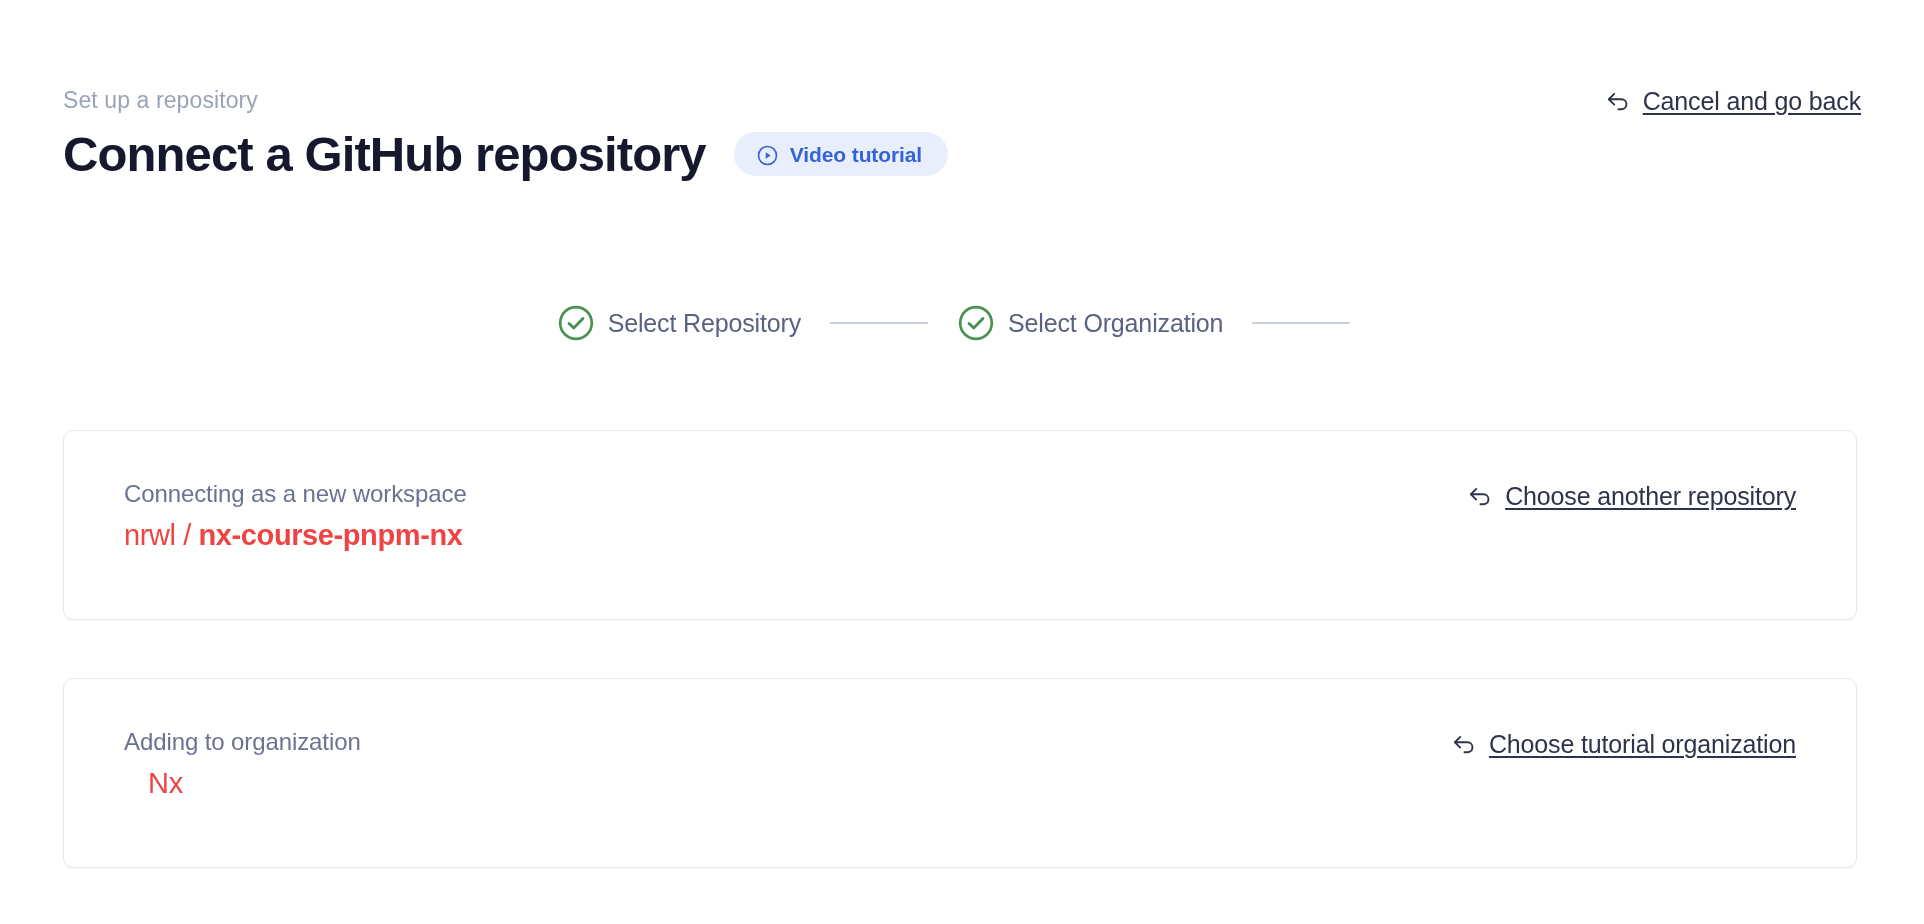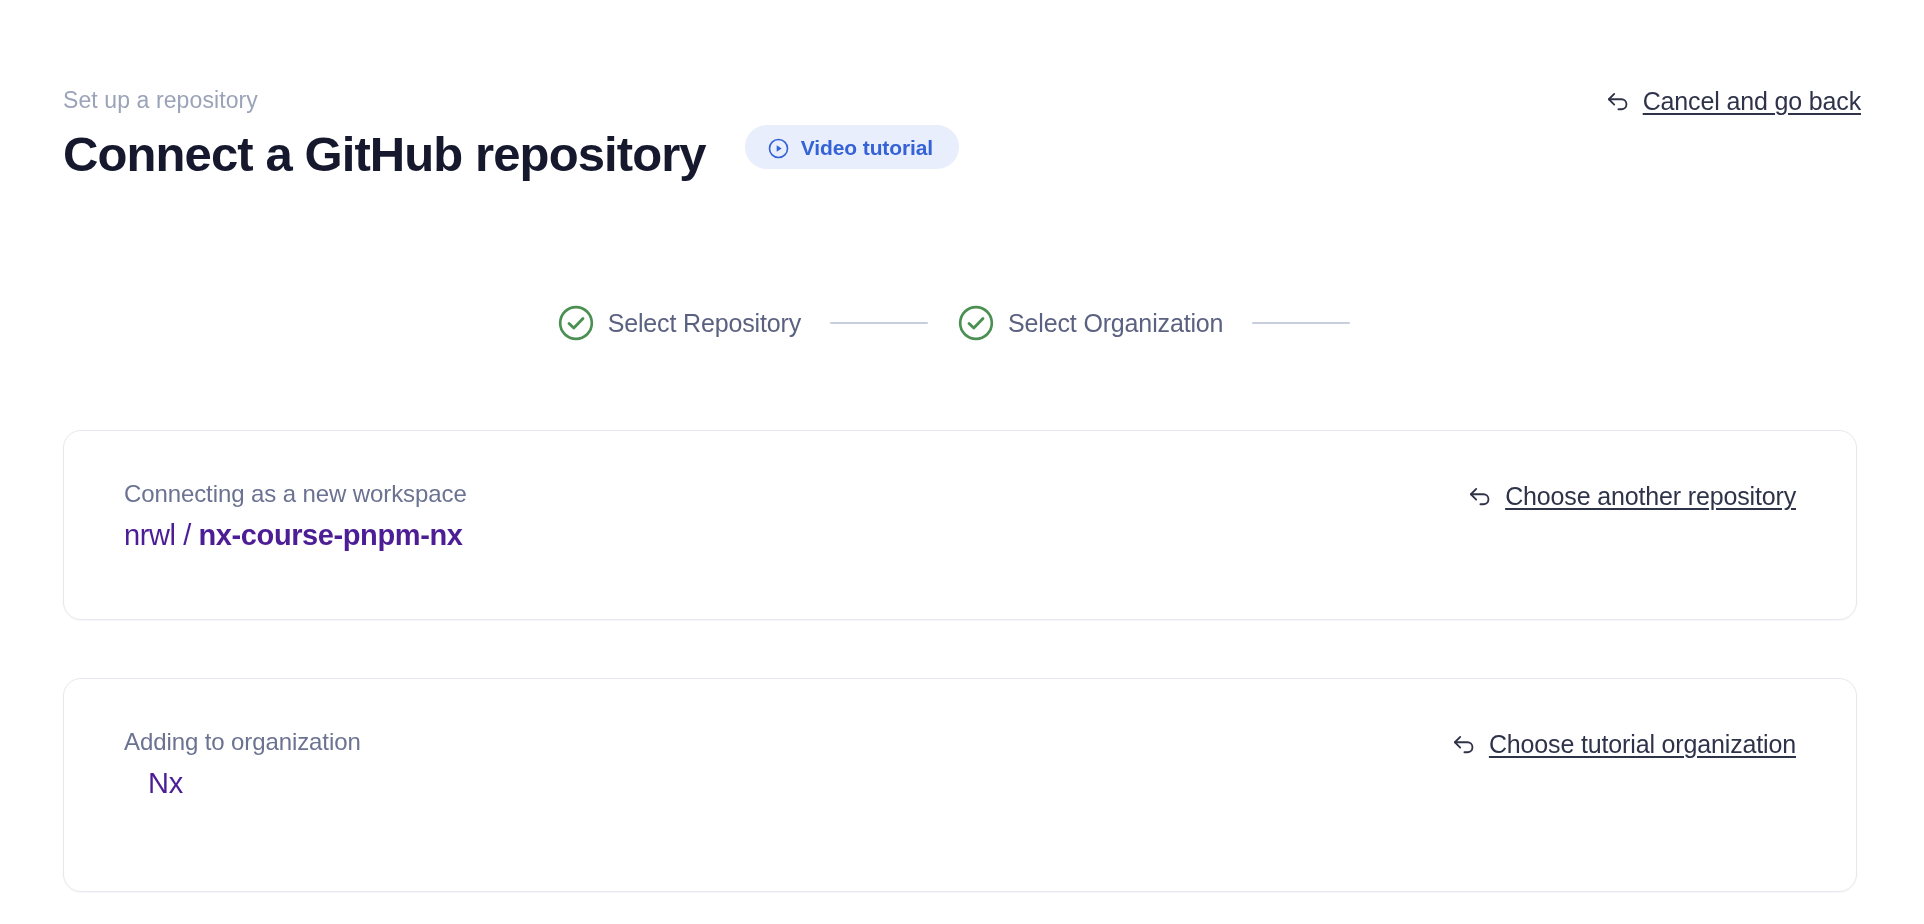--- a/index.html
+++ b/index.html
@@ -31,22 +31,22 @@
   .eyebrow {
     font-size: 23px;
     line-height: 28px;
     color: #9aa3b8;
     font-weight: 400;
     letter-spacing: 0.1px;
   }
 
   .title-row {
     display: flex;
-    align-items: flex-start;
-    gap: 39px;
+    align-items: center;
+    gap: 28px;
     margin-top: 11px;
   }
 
   .page-title {
     font-size: 49px;
     line-height: 58px;
     font-weight: 700;
     color: #16182d;
     letter-spacing: -0.9px;
     white-space: nowrap;
@@ -136,46 +136,46 @@
     border-radius: 1px;
   }
 
   
   .card {
     position: absolute;
     left: 63px;
     width: 1794px;
     background: #ffffff;
     border: 1.5px solid #e7e8ef;
-    border-radius: 18px;
+    border-radius: 10px;
     box-shadow: 0 1px 2px rgba(20,22,45,0.035);
     padding: 48px 60px 50px 60px;
     display: flex;
     align-items: flex-start;
     justify-content: space-between;
   }
 
   #card-repository { top: 430px; height: 190px; }
-  #card-organization { top: 678px; height: 214px; }
+  #card-organization { top: 678px; height: 190px; }
 
   .card-left { display: flex; flex-direction: column; }
 
   .card-caption {
     font-size: 24px;
     line-height: 30px;
     color: #6b7292;
     font-weight: 400;
     letter-spacing: -0.1px;
   }
 
   .card-value {
     margin-top: 8px;
     font-size: 29px;
     line-height: 36px;
-    color: #4c1d95;
+    color: #ef4444;
     letter-spacing: -0.4px;
   }
 
   .card-value .owner { font-weight: 400; }
   .card-value .repo  { font-weight: 700; }
   .card-value.plain  { font-weight: 500; letter-spacing: -0.2px; margin-left: 24px; }
 
   .card-link {
     display: inline-flex;
     align-items: center;

